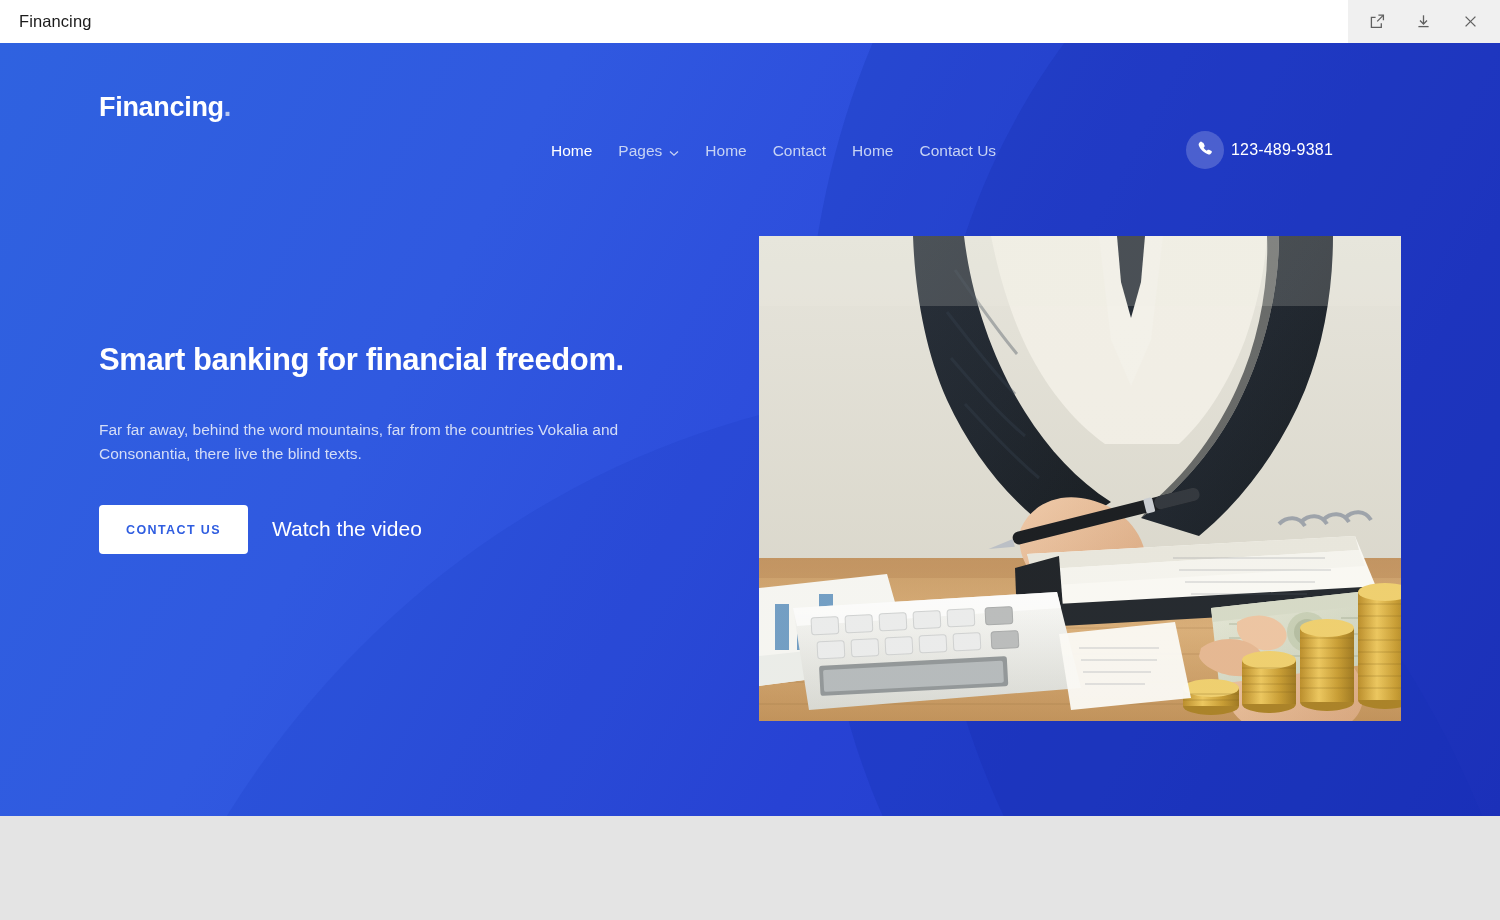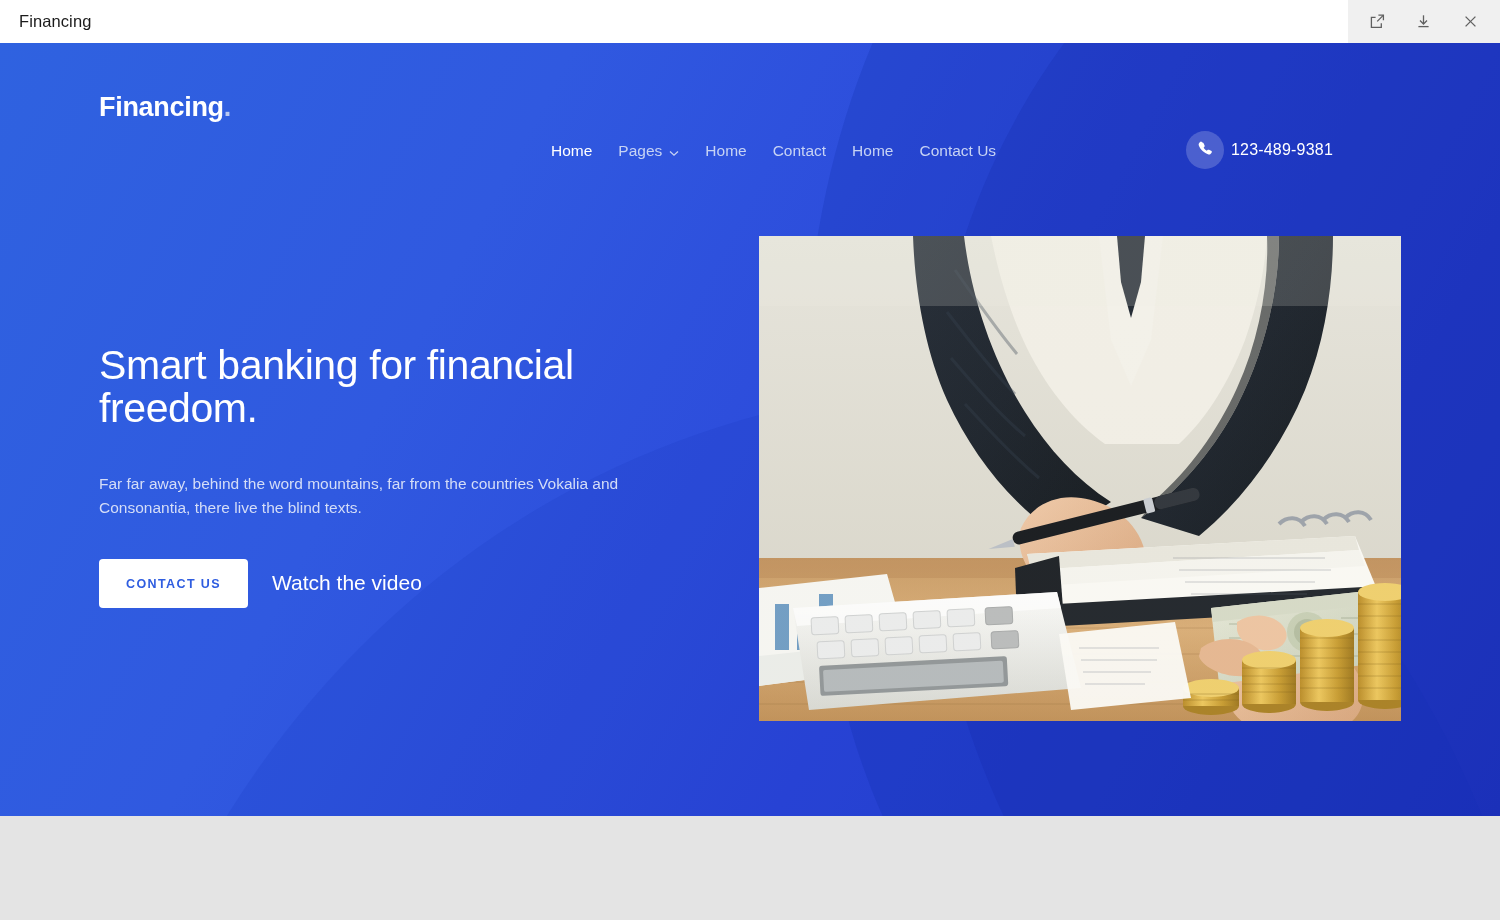--- a/index.html
+++ b/index.html
@@ -154,23 +154,23 @@
 
   
   .hero-copy {
     position: absolute;
     left: 99px;
     top: 301px;
     width: 630px;
     z-index: 6;
   }
   .hero-title {
-    font-size: 41px;
+    font-size: 31px;
     line-height: 1.06;
-    font-weight: normal;
+    font-weight: bold;
     color: #ffffff;
     letter-spacing: -0.4px;
   }
   .hero-text {
     margin-top: 41px;
     font-size: 15.5px;
     line-height: 1.58;
     color: #d4ddf7;
     max-width: 612px;
   }

